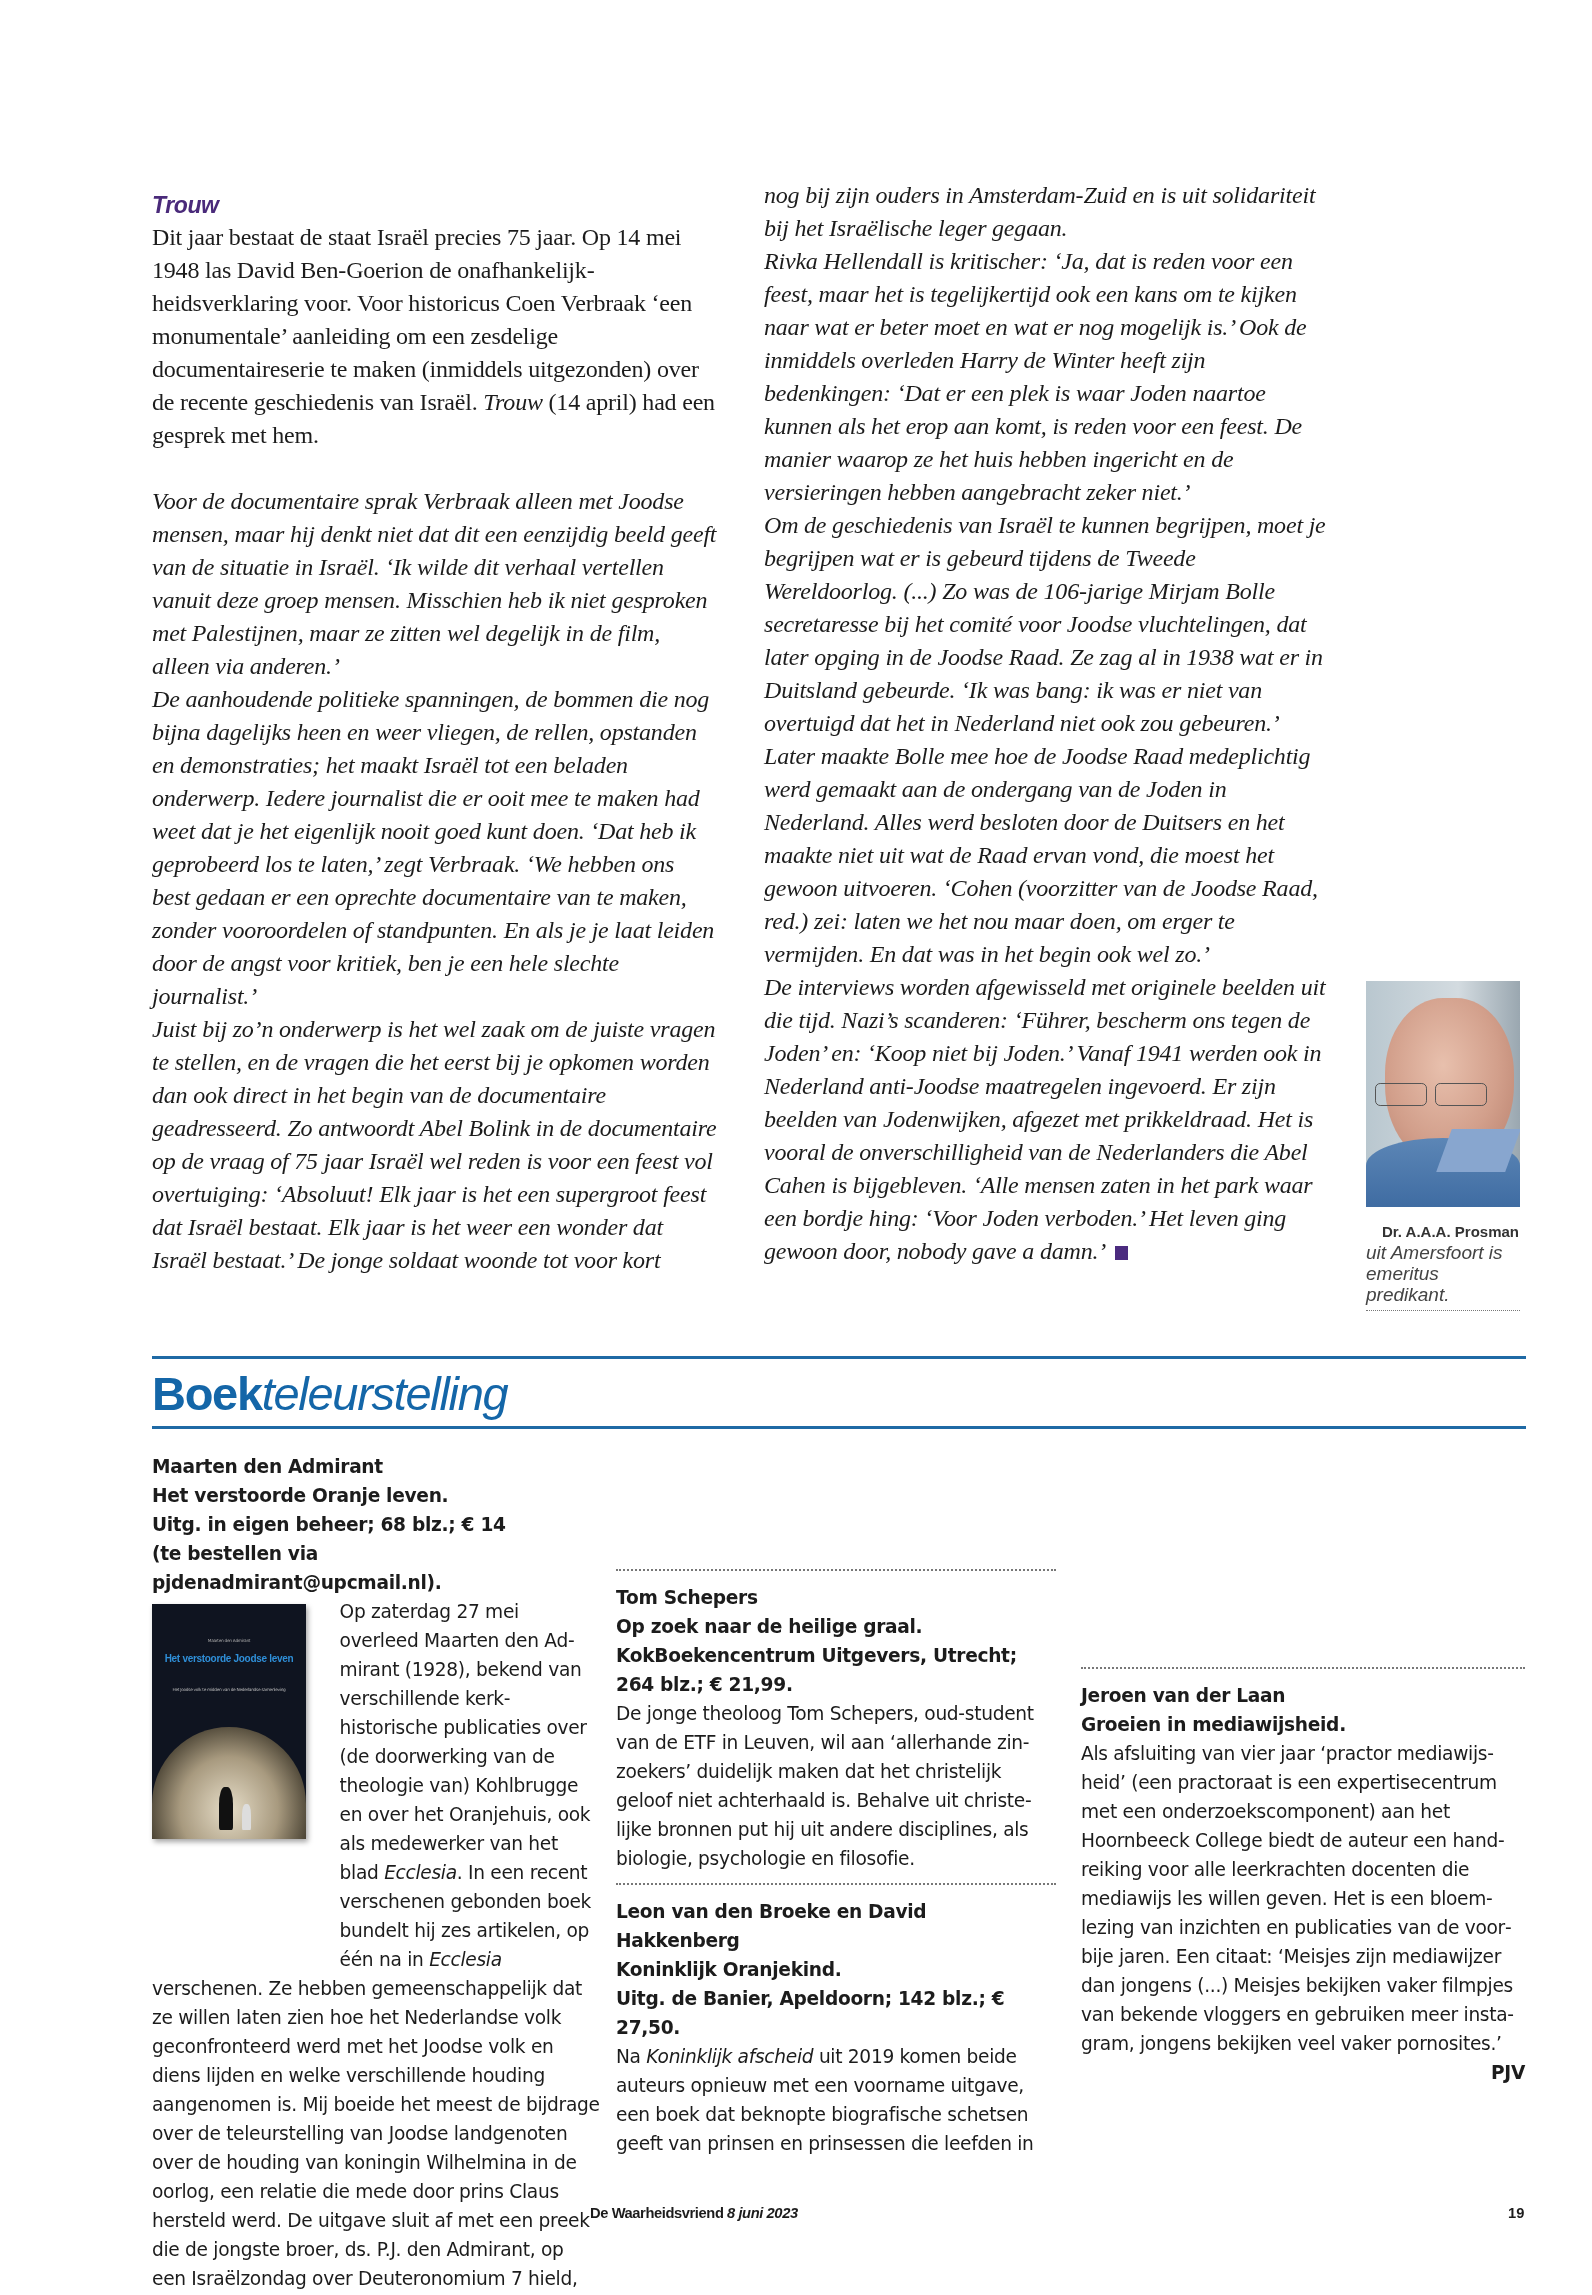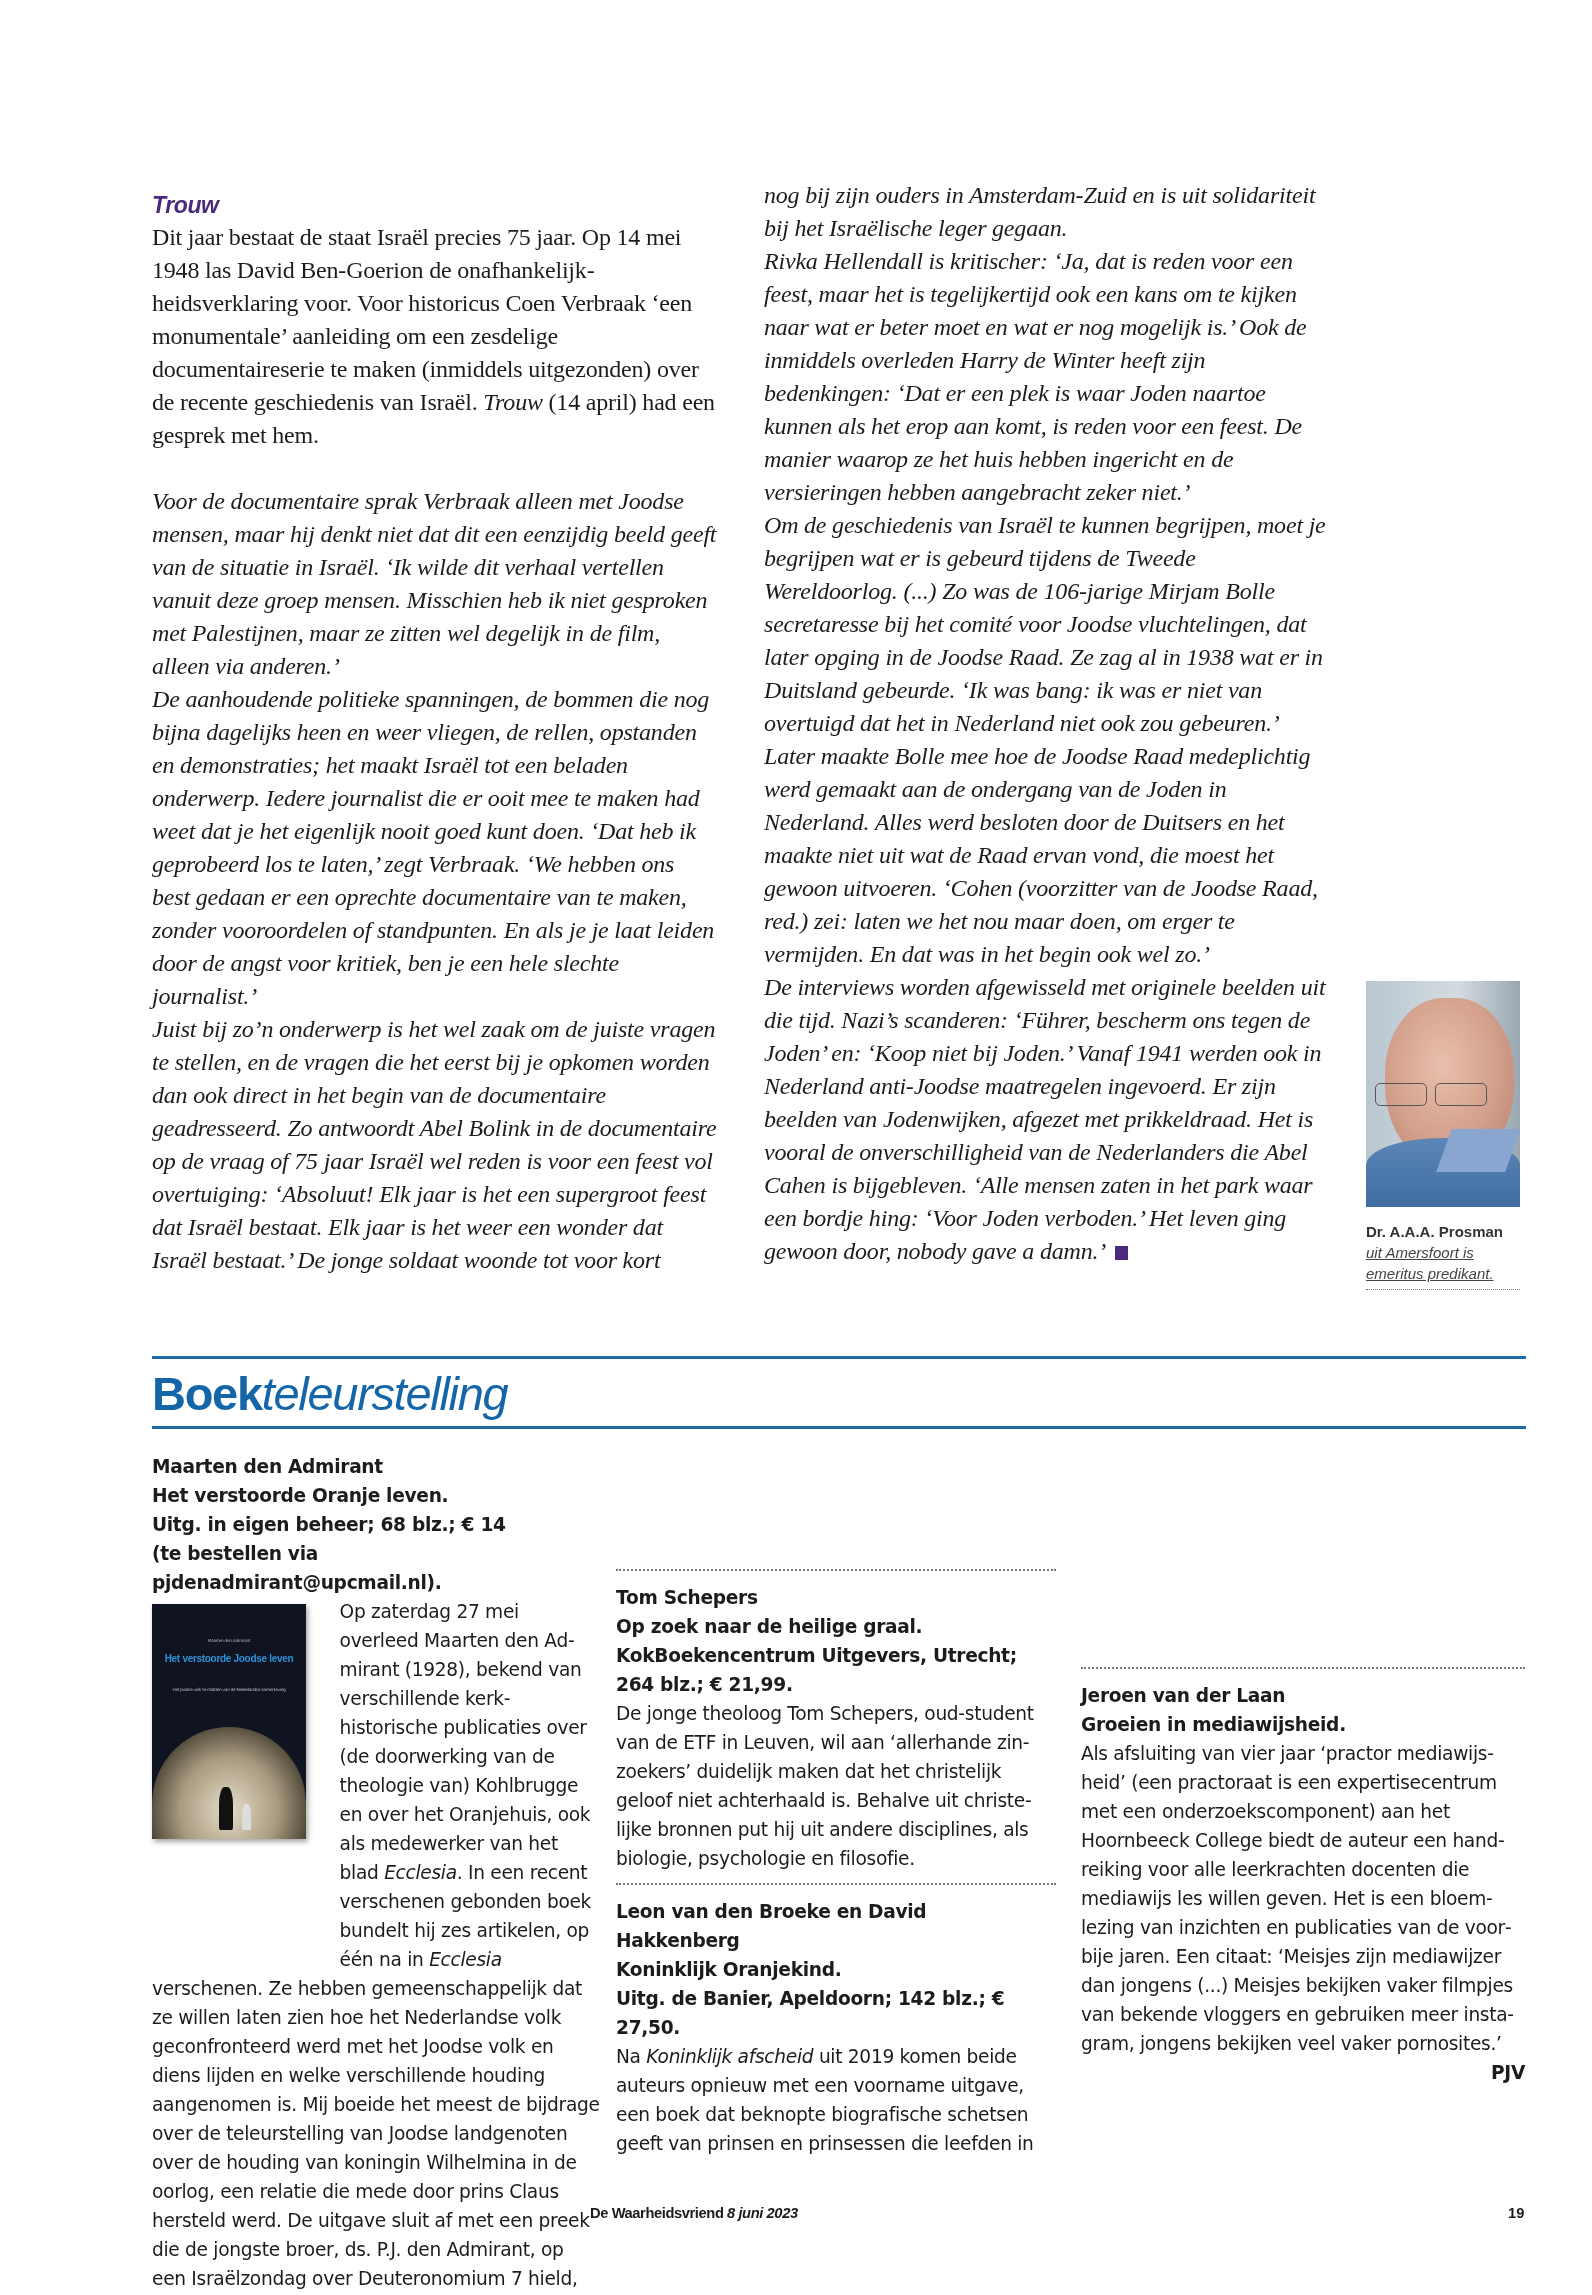--- a/index.html
+++ b/index.html
@@ -21,22 +21,22 @@
   .author { position: absolute; left: 1366px; top: 981px; width: 154px; }
   .photo { width: 154px; height: 226px; position: relative; overflow: hidden;
            background: linear-gradient(90deg, #b9c7cf 0%, #d3dbe0 60%, #9aa7b0 100%); }
   .photo .face { position: absolute; left: 19px; top: 17.3px; width: 129px; height: 168px; border-radius: 45% 45% 48% 48%;
                  background: radial-gradient(ellipse at 45% 40%, #e8c0ad 0%, #d29f8b 55%, #b67e6b 100%); }
   .photo .glasses { position: absolute; top: 102px; left: 8.6px; width: 129px; height: 22.4px; }
   .photo .glasses span { position: absolute; top: 0; width: 50px; height: 21px; border: 1.7px solid #555; border-radius: 5.2px; }
   .photo .sweater { position: absolute; left: 0; bottom: 0; width: 154px; height: 69px;
                     background: linear-gradient(180deg, #5c86b6, #3f6ca2); border-radius: 50% 50% 0 0 / 40% 40% 0 0; }
   .photo .collar { position: absolute; left: 78px; bottom: 35px; width: 69px; height: 43px; background: #88a6cf; transform: skewX(-20deg); }
-  .author-name { font-family: "Liberation Sans", sans-serif; font-weight: bold; font-size: 15px; color: #333; margin-top: 14px; line-height: 21px; }
-  .author-desc { font-family: "Liberation Sans", sans-serif; font-style: italic; font-size: 15px; color: #444; line-height: 21px; text-decoration: underline; }
+  .author-name { font-family: "Liberation Sans", sans-serif; font-weight: bold; font-size: 15px; color: #333; margin-top: 14px; line-height: 21px; margin-left: 16px; }
+  .author-desc { font-family: "Liberation Sans", sans-serif; font-style: italic; font-size: 19px; color: #444; line-height: 21px; }
   .author-rule { border-top: 1.7px dotted #777; margin-top: 5.2px; width: 154px; }
 
   
   .rule { position: absolute; left: 152px; width: 1374px; height: 2.6px; background: #1f6aa5; }
   .rule-top { top: 1356px; }
   .rule-bottom { top: 1426px; }
   .sec-title { position: absolute; left: 152px; top: 1365px; font-family: "Liberation Sans", sans-serif; font-size: 47px; line-height: 57px; color: #1466a8; letter-spacing: -1.3px; }
   .sec-title b { font-weight: bold; }
   .sec-title i { font-weight: normal; }
 

